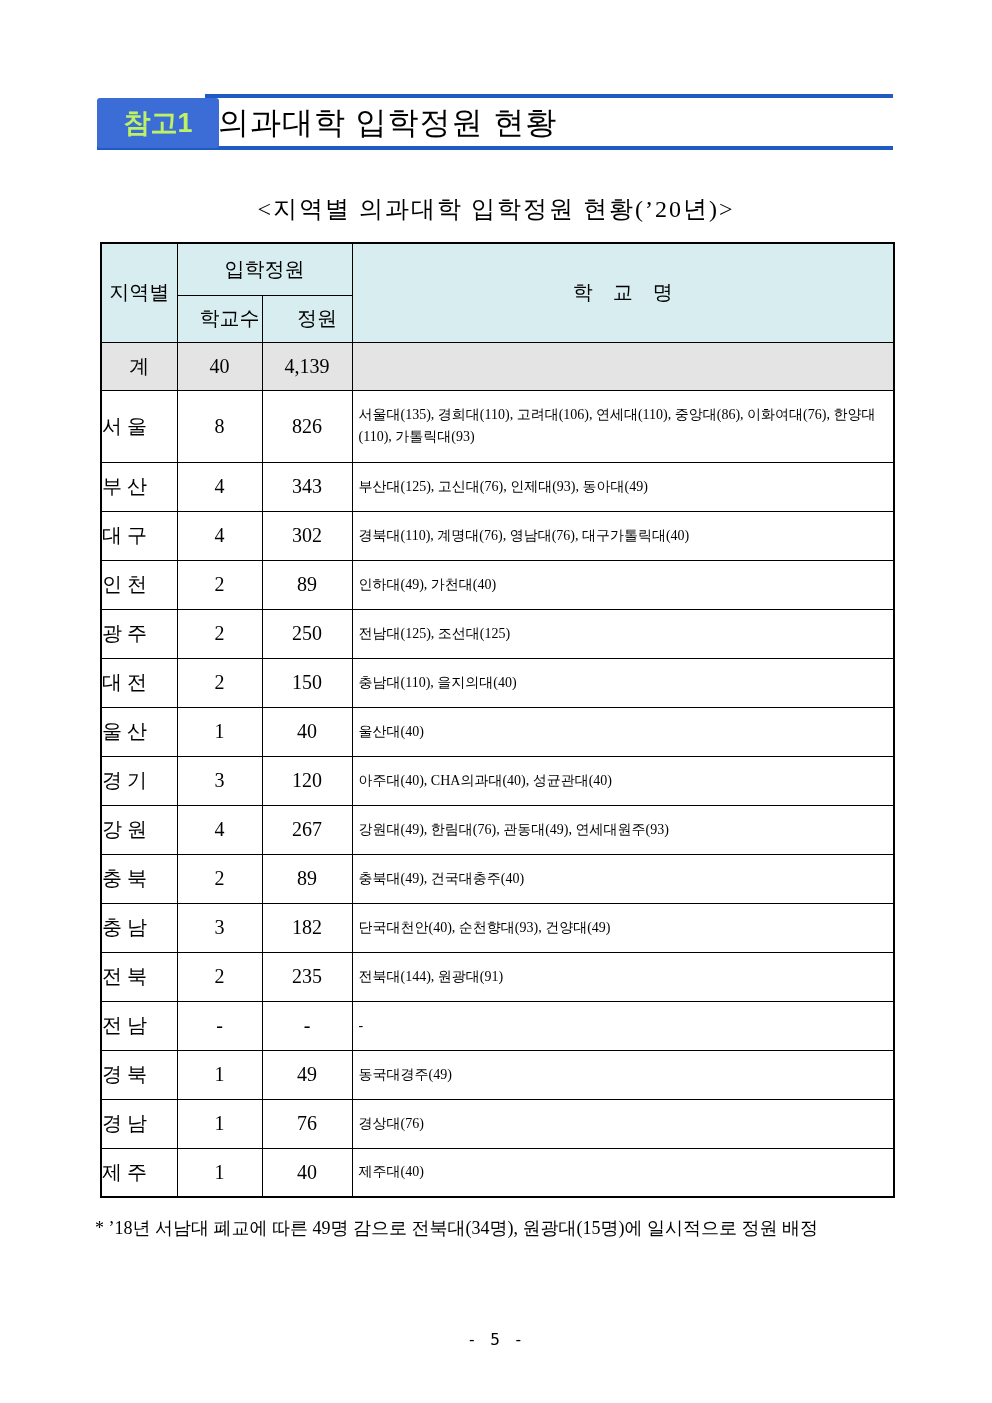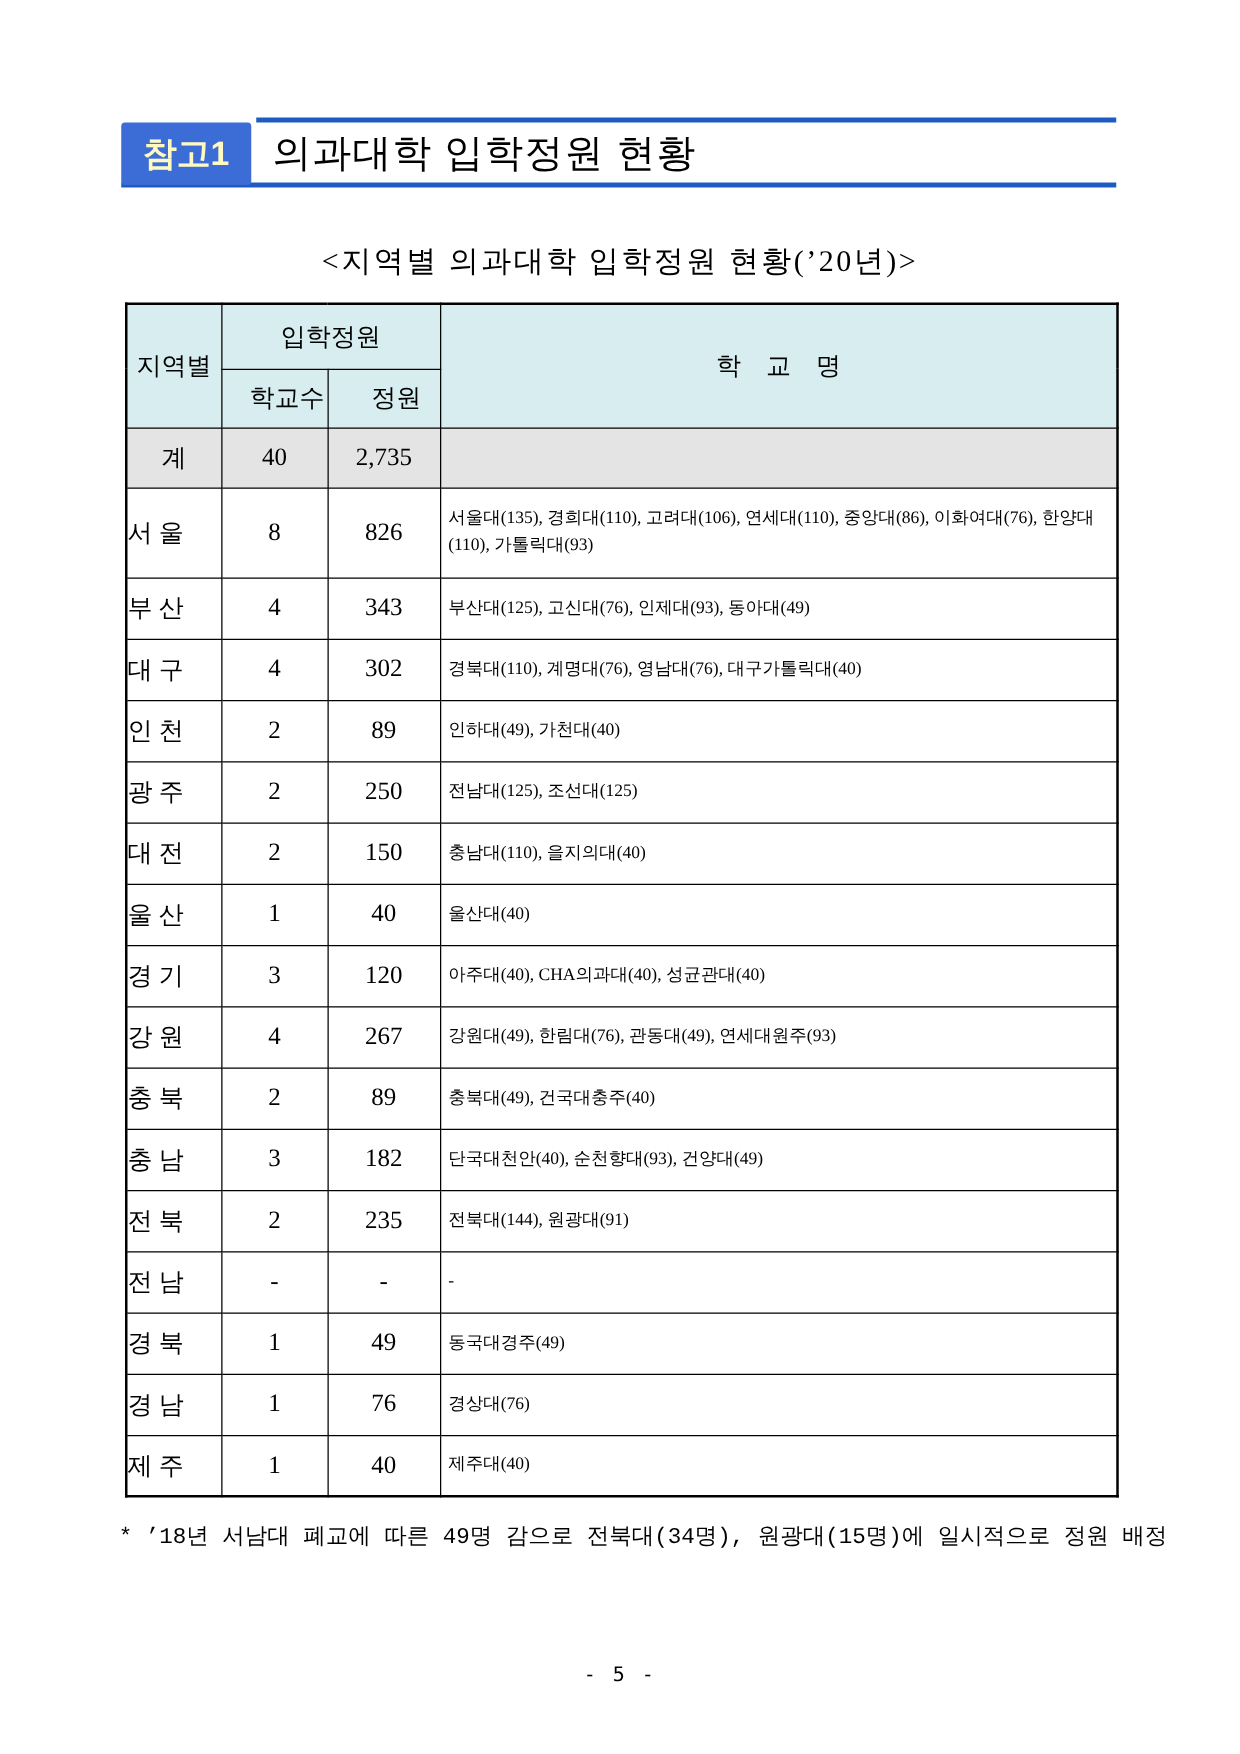--- a/index.html
+++ b/index.html
@@ -8,25 +8,25 @@
     width: 992px; height: 1403px;
     position: relative;
     font-family: "Liberation Serif", "DejaVu Serif", serif;
     color: #000;
     overflow: hidden;
   }
 
   
   .ref-badge {
     position: absolute; left: 97px; top: 98px;
-    width: 104px; height: 50px;
+    width: 122px; height: 50px;
     background: #3c6cd6;
     border-radius: 3px;
     display: flex; align-items: center; justify-content: center;
-    color: #fef9c3; font-family: "Liberation Sans", sans-serif;
+    color: #bef264; font-family: "Liberation Sans", sans-serif;
     font-weight: bold; font-size: 27px;
     z-index: 2;
   }
   .rule-top {
     position: absolute; left: 205px; top: 94px;
     width: 688px; height: 4px; background: #1e5cc4;
   }
   .page-title {
     position: absolute; left: 218px; top: 98px;
     height: 50px; line-height: 50px;
@@ -80,21 +80,21 @@
   td.c-schools {
     text-align: left;
     font-size: 14px;
     line-height: 1.55;
     padding: 2px 2px 2px 6px;
   }
 
   
   .footnote {
     position: absolute; left: 95px; top: 1216px; width: 810px;
-    font-family: Liberation Mono, monospace;
+    font-family: Liberation Serif, serif;
     font-size: 18px; letter-spacing: 0px;
     white-space: nowrap;
   }
   .page-number {
     position: absolute; left: 0; top: 1330px; width: 992px;
     text-align: center;
     font-family: "DejaVu Sans Mono", monospace;
     font-size: 16px; letter-spacing: 2px;
   }
 </style>
@@ -125,21 +125,21 @@
     </tr>
     <tr class="head-r2">
       <th>학교수</th>
       <th>정원</th>
     </tr>
   </thead>
   <tbody>
     <tr class="total-row">
       <td class="c-region">계</td>
       <td class="c-num">40</td>
-      <td class="c-num">2,735</td>
+      <td class="c-num">4,139</td>
       <td class="c-schools"></td>
     </tr>
   <tr class="data-row tall">
         <td class="c-region">서 울</td>
         <td class="c-num">8</td>
         <td class="c-num">826</td>
         <td class="c-schools">서울대(135), 경희대(110), 고려대(106), 연세대(110), 중앙대(86), 이화여대(76), 한양대(110), 가톨릭대(93)</td>
       </tr>
       <tr class="data-row">
         <td class="c-region">부 산</td>

